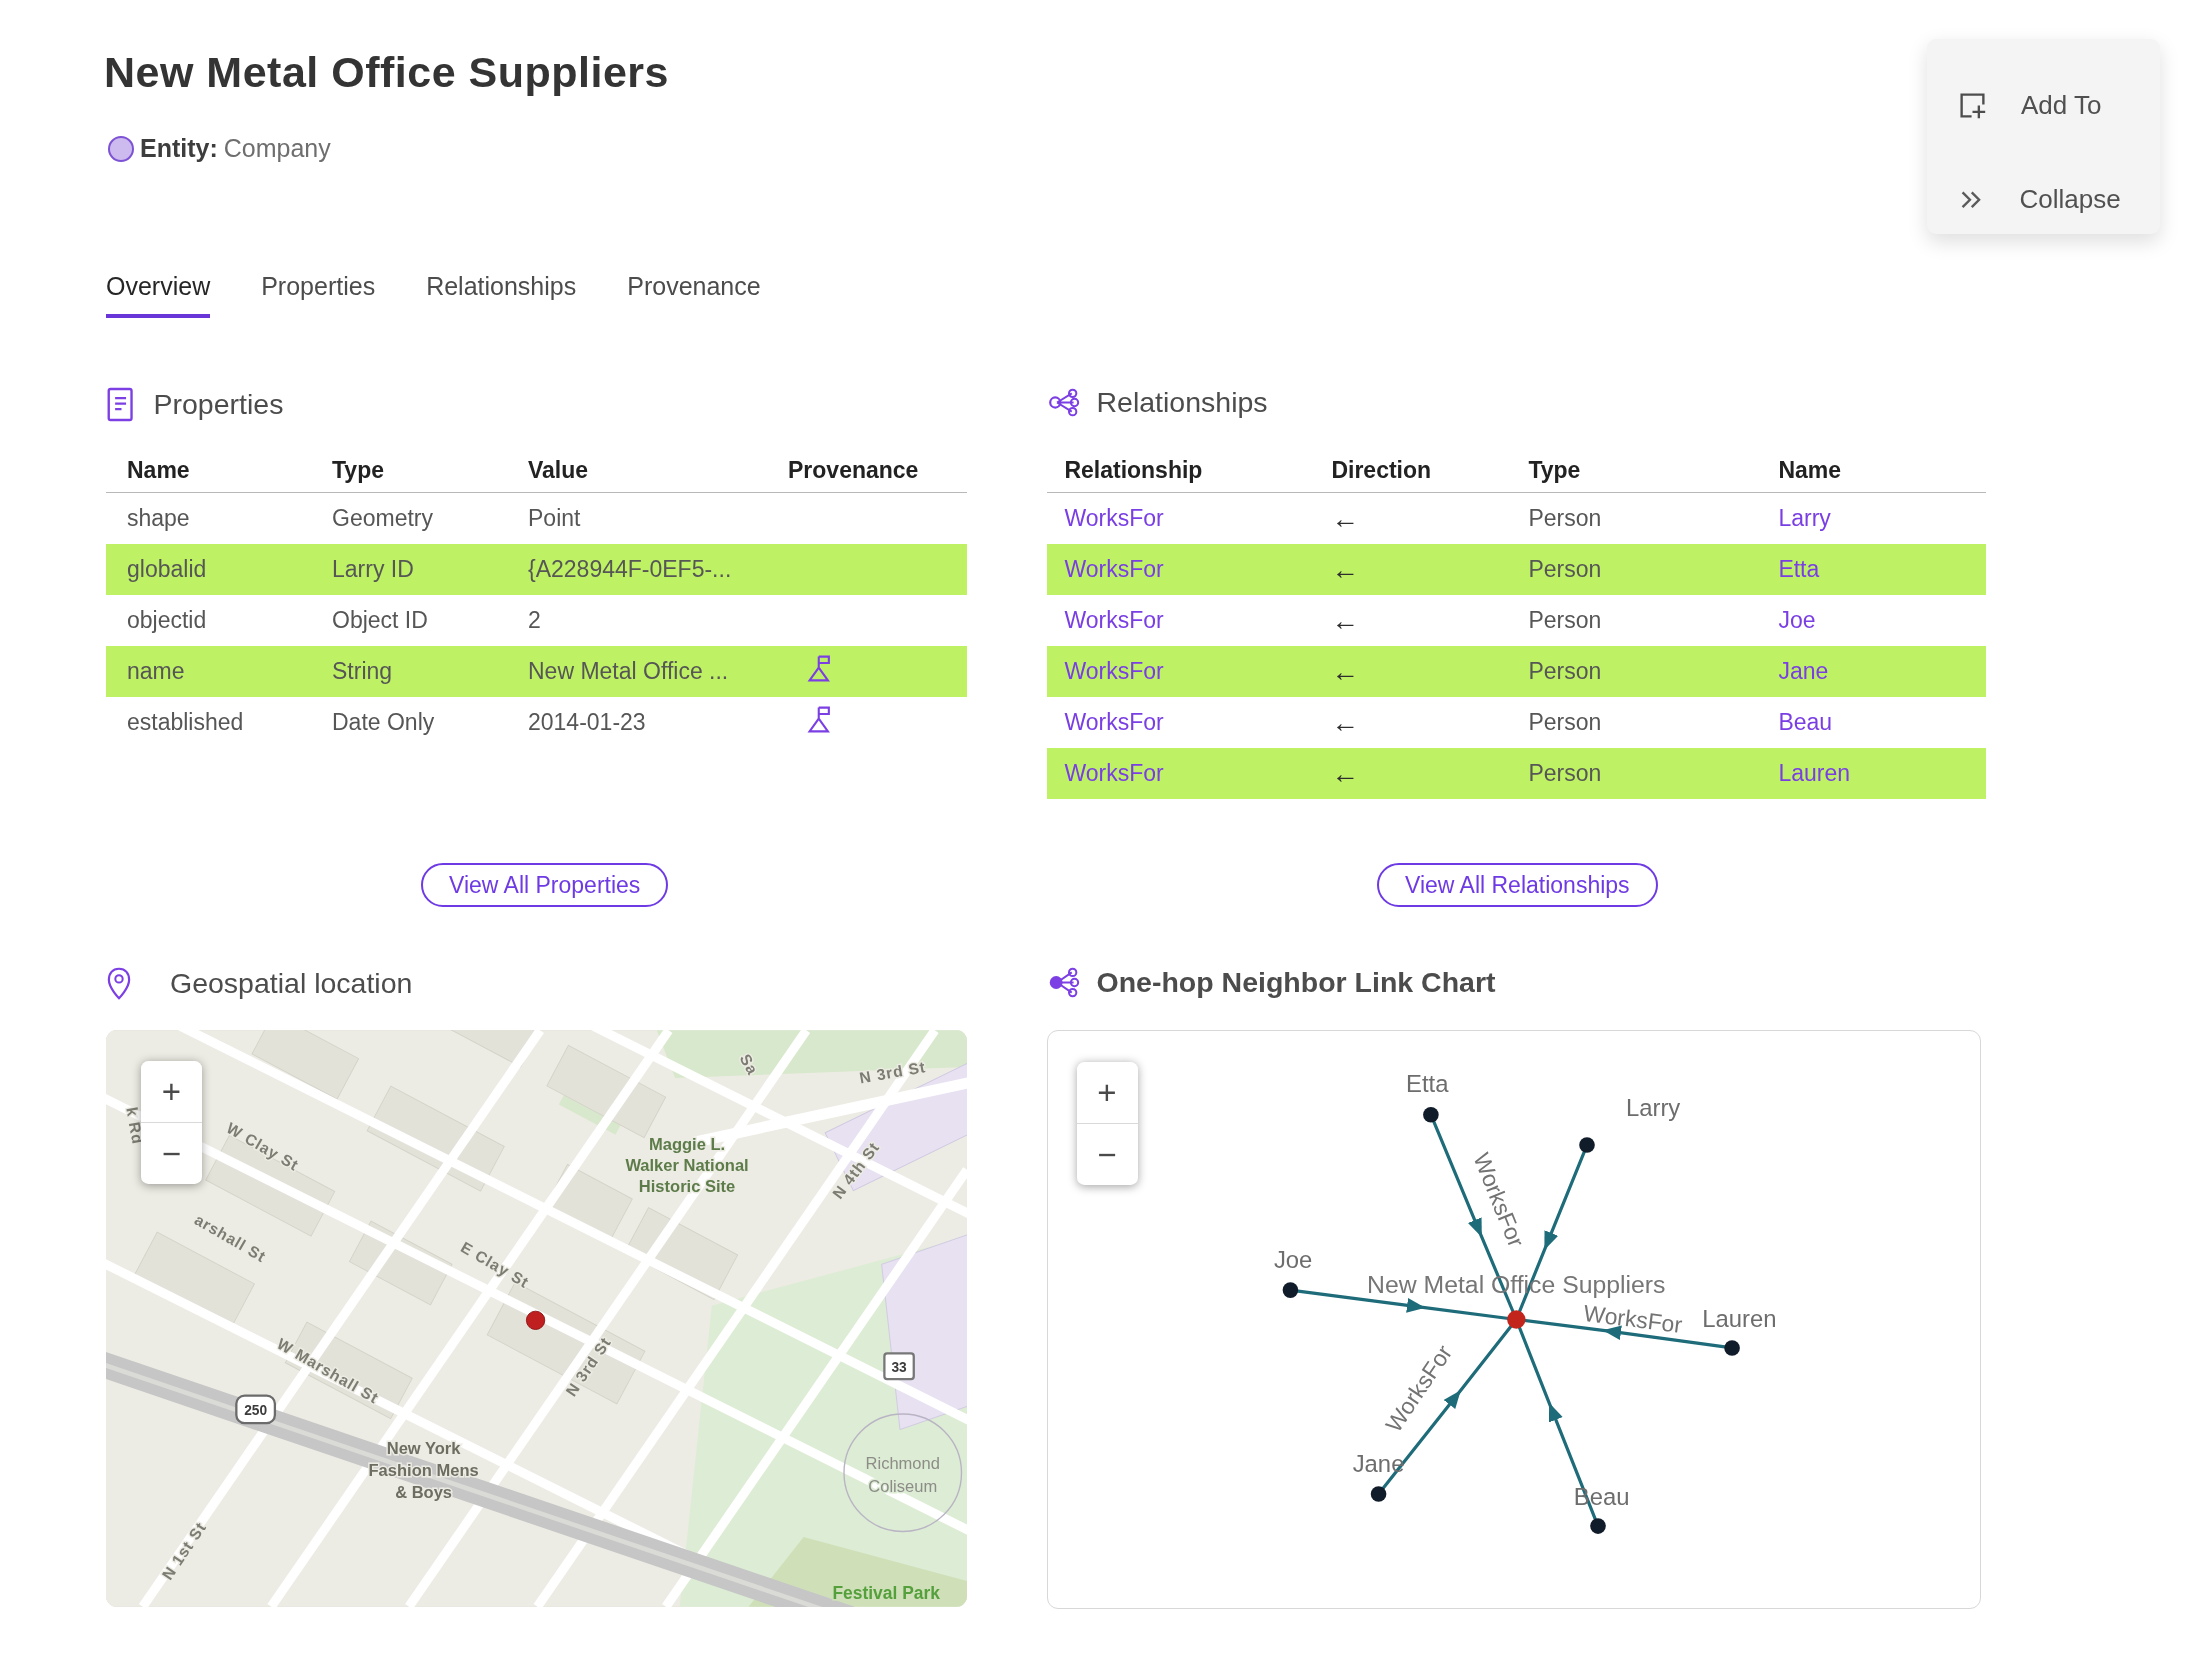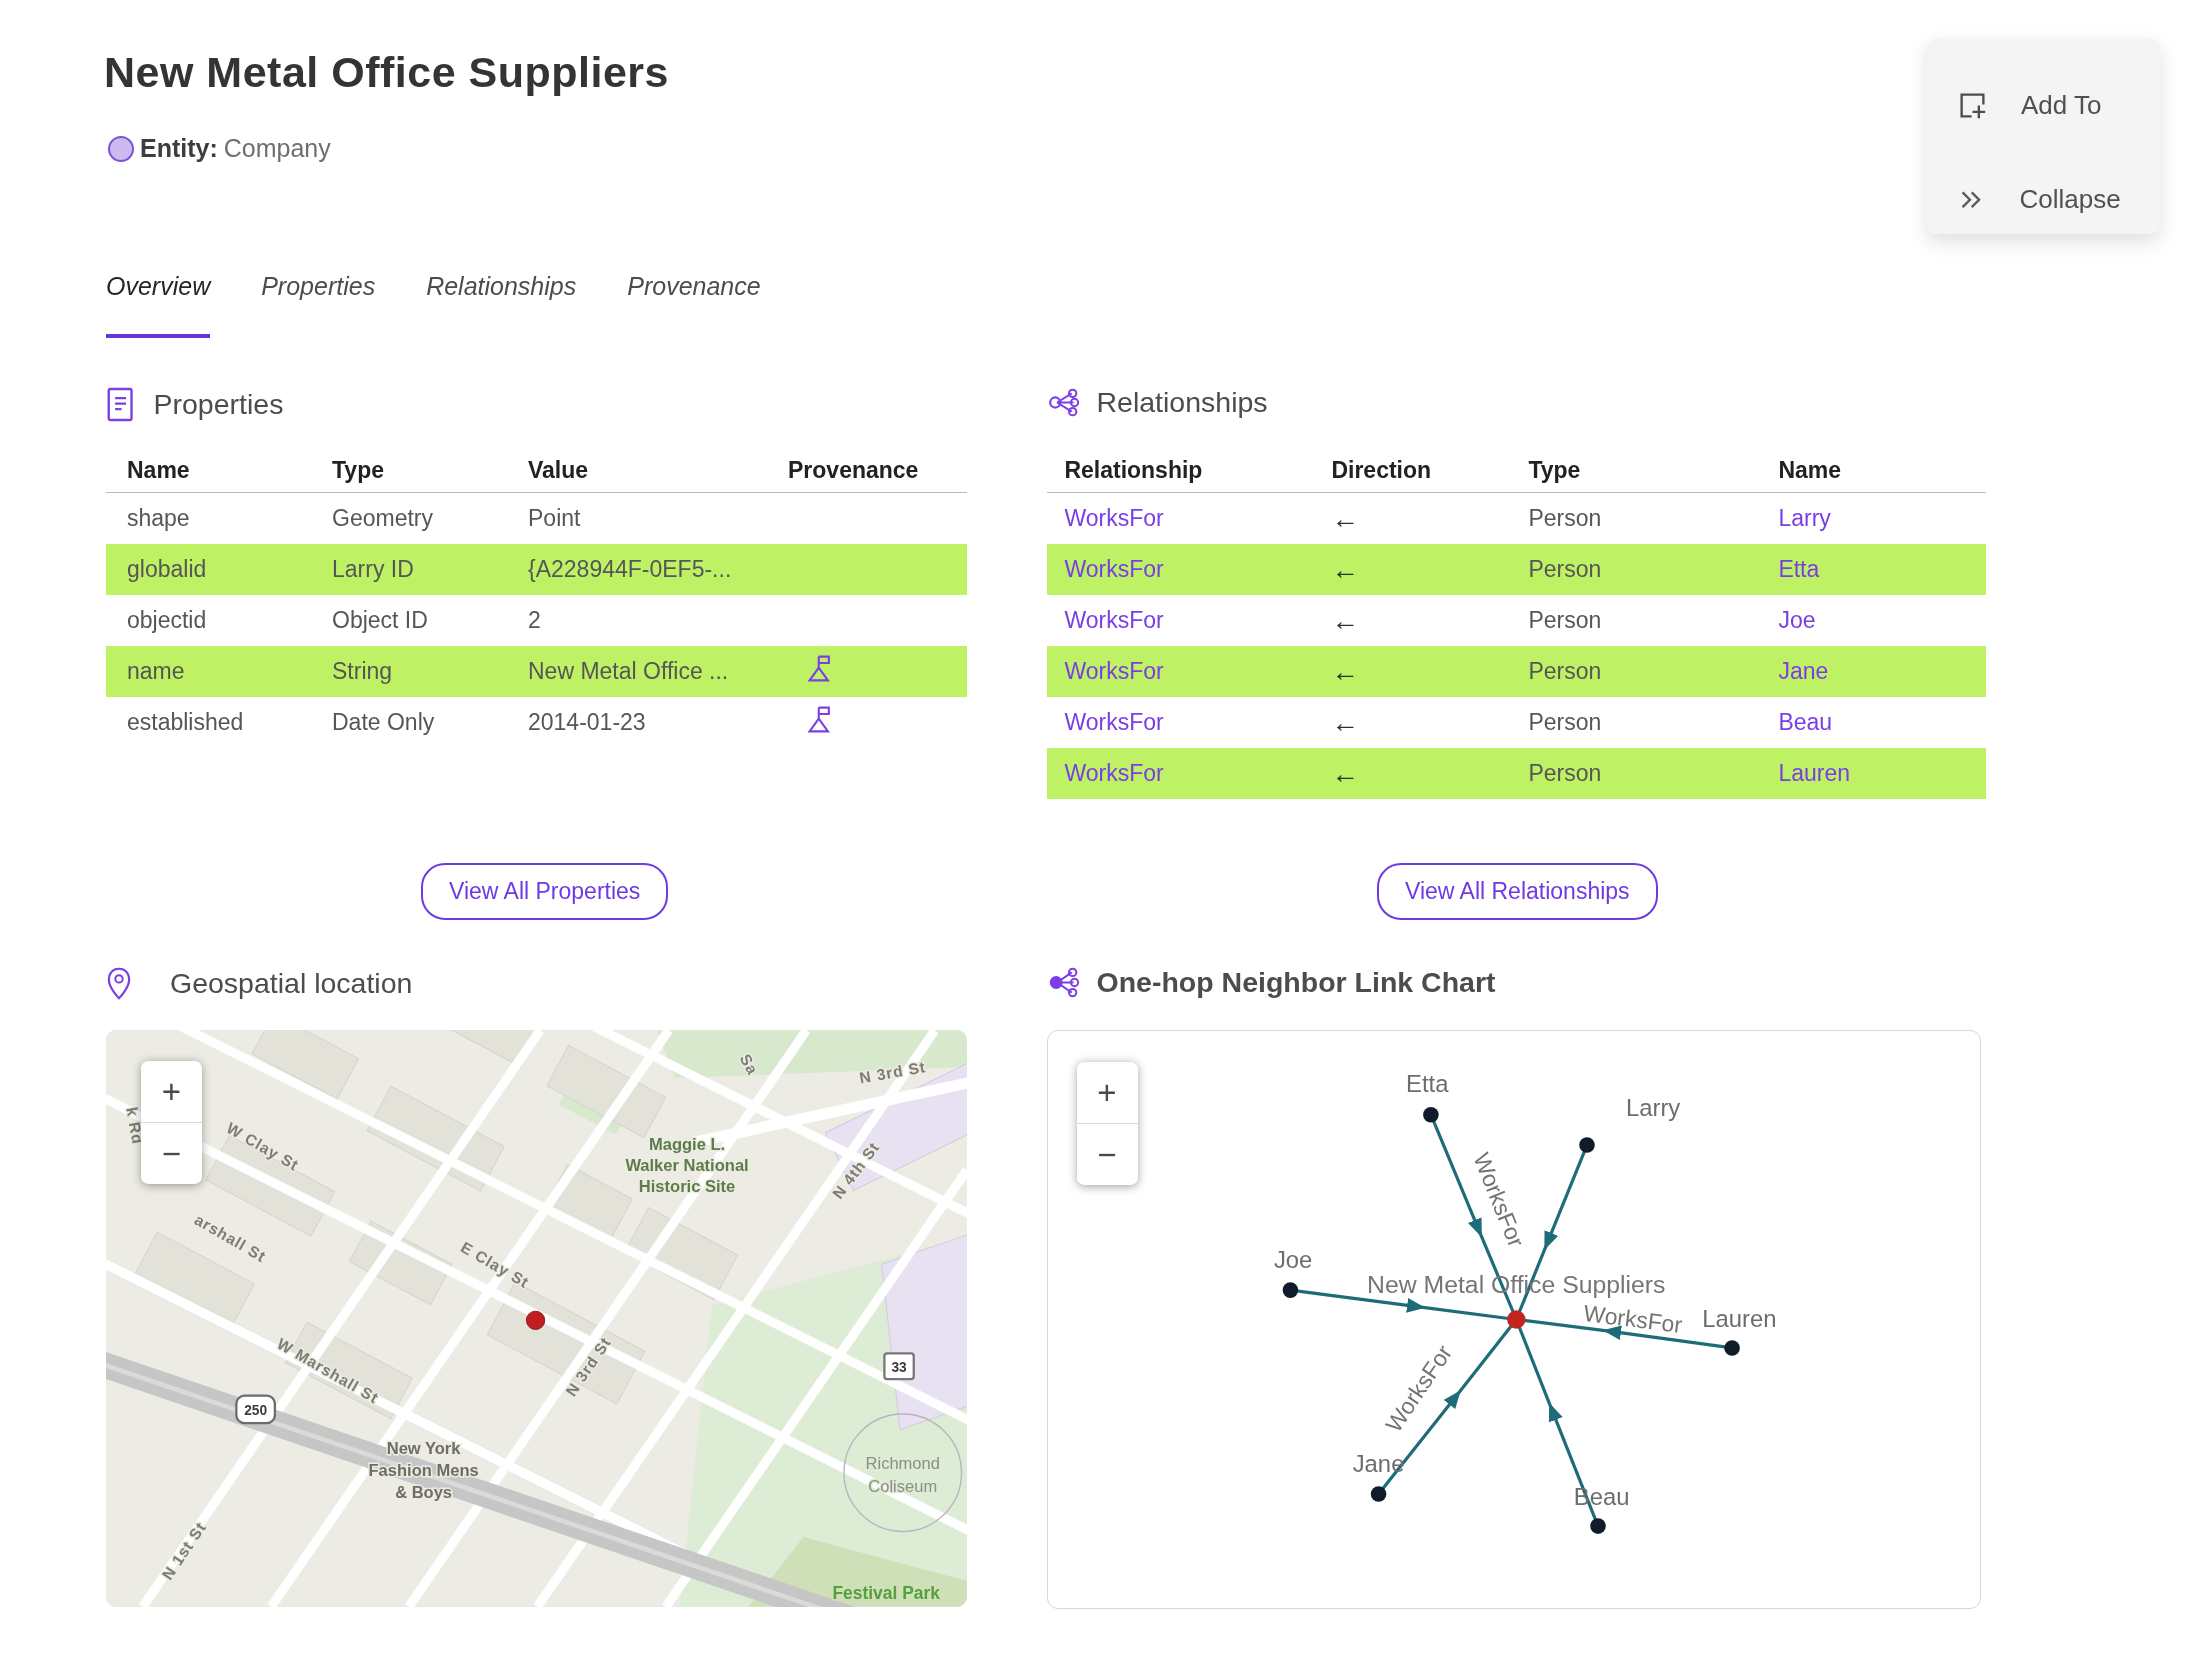--- a/index.html
+++ b/index.html
@@ -13,42 +13,42 @@
   .entity-label{font-weight:700;color:#3d3d3d;}
   .entity-type{color:#6e6e6e;}
   
   .quick-actions{left:1927px;top:39px;width:233px;height:195px;background:#f4f4f4;
                  border-radius:9.2px;box-shadow:0 7.3px 20px rgba(0,0,0,.13);}
   .qa-item{position:absolute;left:31px;display:flex;align-items:center;gap:34px;
            font-size:26px;color:#505050;cursor:pointer;}
   .qa-add{top:51px;} .qa-collapse{top:145px;}
   
   .tabs{left:106px;top:272px;display:flex;gap:51px;font-size:25px;color:#4c4c4c;}
-  .tab{padding-bottom:33px;border-bottom:4.6px solid transparent;cursor:pointer;font-style:italic;}
+  .tab{padding-bottom:13px;border-bottom:4.6px solid transparent;cursor:pointer;}
   .tab.active{color:#262626;border-bottom-color:#6a35d8;}
   
   .section-head{display:flex;align-items:center;gap:16.5px;font-size:28.5px;color:#4c4c4c;}
   .sh-props{left:106px;top:386px;} .sh-rels{left:1047px;top:386px;}
   .sh-geo{left:106px;top:966px;gap:38px;} .sh-hop{left:1047px;top:966px;font-weight:bold;}
   
   .tbl{font-size:23px;}
   .ptable{left:106px;top:448px;width:861px;}
   .rtable{left:1047px;top:448px;width:939px;}
   .hrow,.row{display:grid;align-items:center;}
   .ptable .hrow,.ptable .row{grid-template-columns:205px 196px 260px 201px;}
   .rtable .hrow,.rtable .row{grid-template-columns:267px 197px 250px 224px;}
   .hrow{height:44px;border-bottom:0.9px solid #b8b8b8;font-weight:700;color:#222;}
   .row{height:51px;color:#565656;}
   .row.shaded{background:#bef264;}
   .cell{padding-left:21px;white-space:nowrap;overflow:hidden;}
   .rtable .cell{padding-left:17.4px;}
   .linky{color:#7a3fe4;cursor:pointer;}
   .dirarrow{font-size:27.5px;color:#2e2e2e;}
   
-  .view-all{display:inline-flex;align-items:center;justify-content:center;height:57px;
+  .view-all{display:inline-flex;align-items:center;justify-content:center;height:44px;
             padding:0 26px;border:2.8px solid #6e3ae4;border-radius:24px;background:#fff;
             color:#6e3ae4;font-size:23px;font-family:inherit;cursor:pointer;}
   .va-props{left:421px;top:863px;} .va-rels{left:1377px;top:863px;}
   
   .map-panel{left:106px;top:1030px;width:861px;height:577px;border-radius:11px;overflow:hidden;
              background:#edece4;box-shadow:0 0 0 0.9px #e3e2da inset;}
   .link-panel{left:1047px;top:1030px;width:932px;height:577px;background:#fff;
               border:0.9px solid #d8d8d8;border-radius:11px;overflow:hidden;}
   .zoomctl{position:absolute;width:61px;background:#fff;border-radius:7.3px;
            box-shadow:0 1.8px 9.2px rgba(0,0,0,.35);overflow:hidden;}

